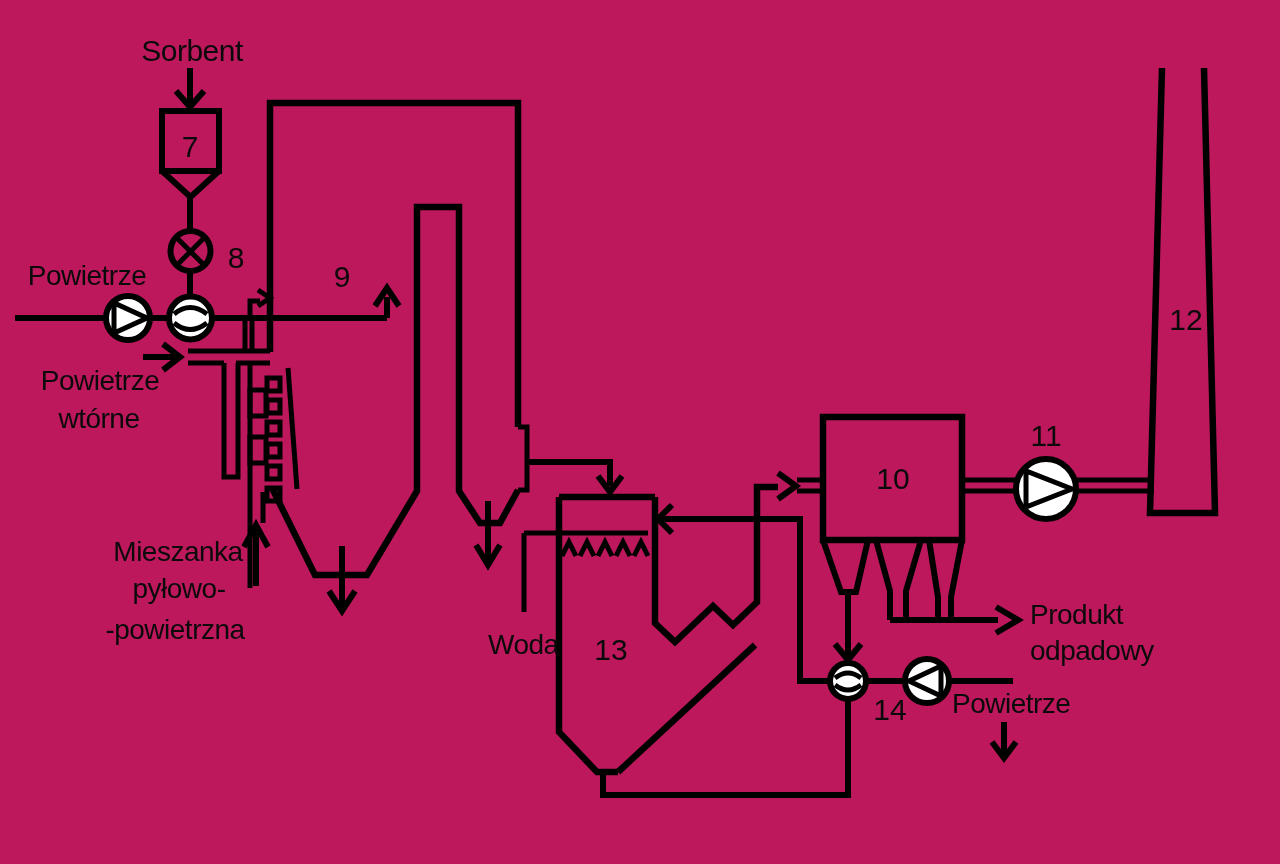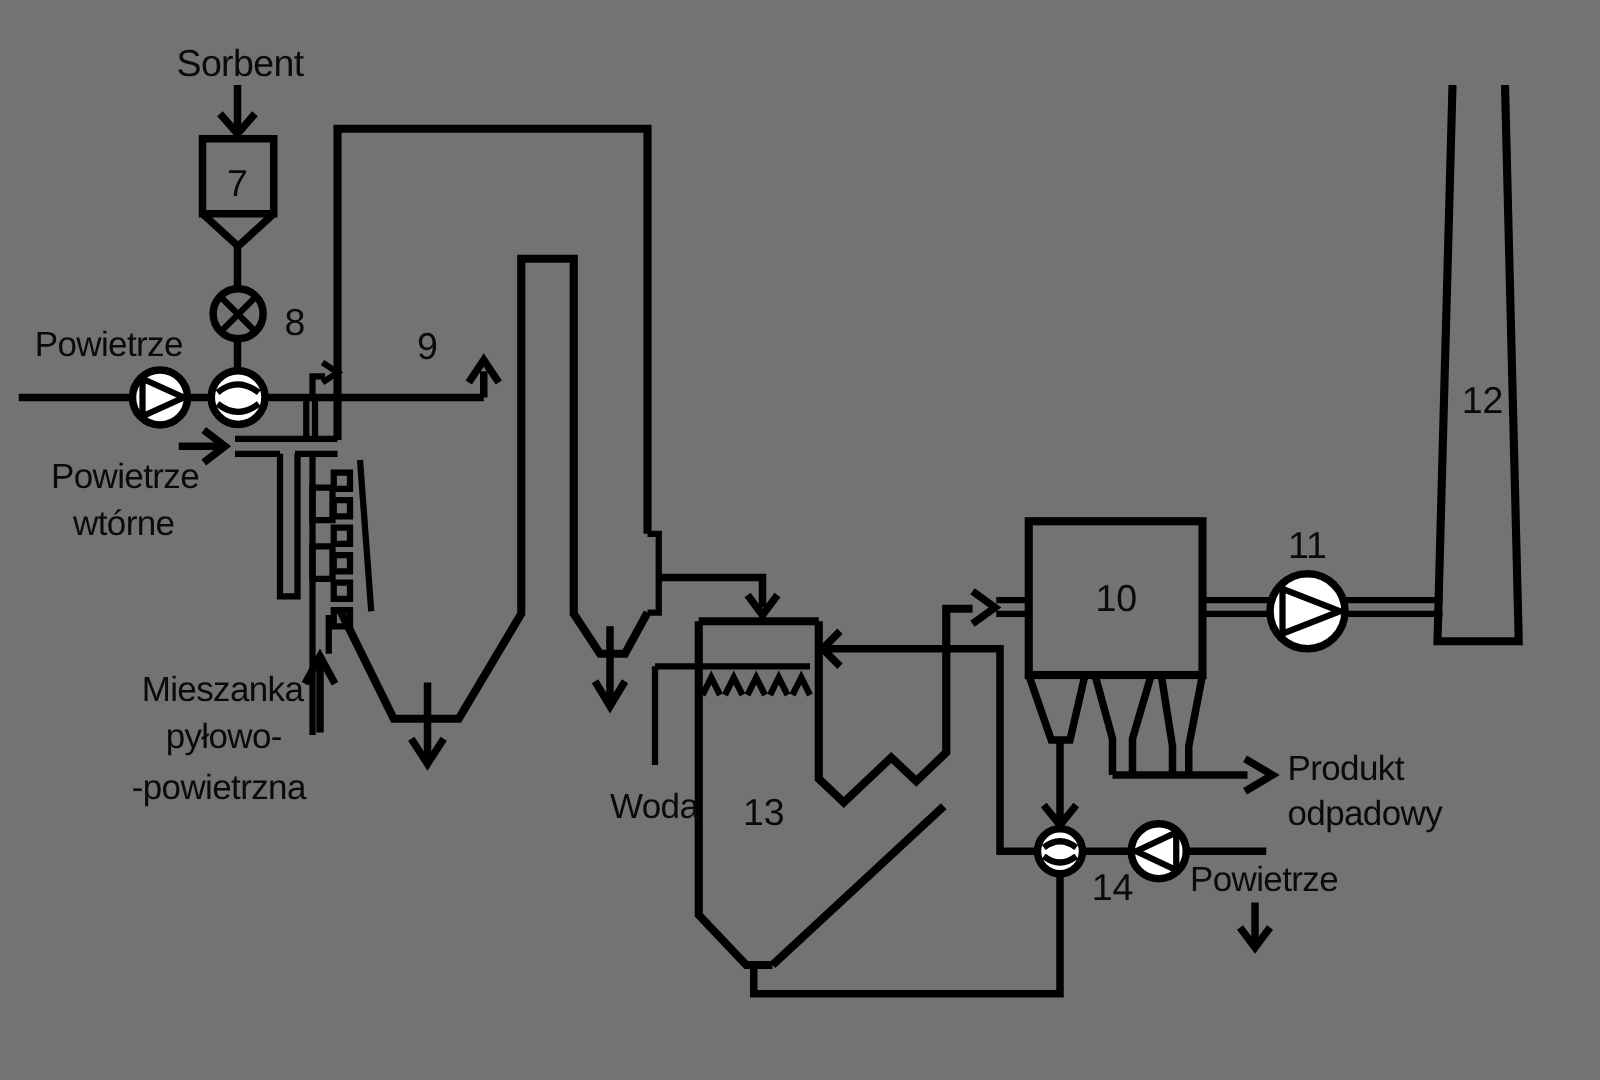--- a/index.html
+++ b/index.html
@@ -1,16 +1,16 @@
 <!DOCTYPE html>
 <html><head>
 <meta charset="utf-8">
 <style>
   html,body{margin:0;padding:0;background:#ffffff;}
-  .stage{position:relative;width:1280px;height:864px;background:#737373;overflow:hidden;}
+  .stage{position:relative;width:1280px;height:864px;background:#be185d;overflow:hidden;}
   svg{display:block;}
   .lbl{font-family:"Liberation Sans",sans-serif;fill:#0a0a0a;letter-spacing:-0.5px;}
   .lbl-28{font-size:28px;}
   .lbl-30{font-size:30px;font-weight:400;}
   .num{font-family:"Liberation Sans",sans-serif;fill:#0a0a0a;font-size:30px;}
   .s6{stroke:#000;stroke-width:6;fill:none;}
   .s5{stroke:#000;stroke-width:5;fill:none;}
   .s65{stroke:#000;stroke-width:6.5;fill:none;}
   .whitefill{fill:#fff;stroke:#000;stroke-width:6;}
 </style>

